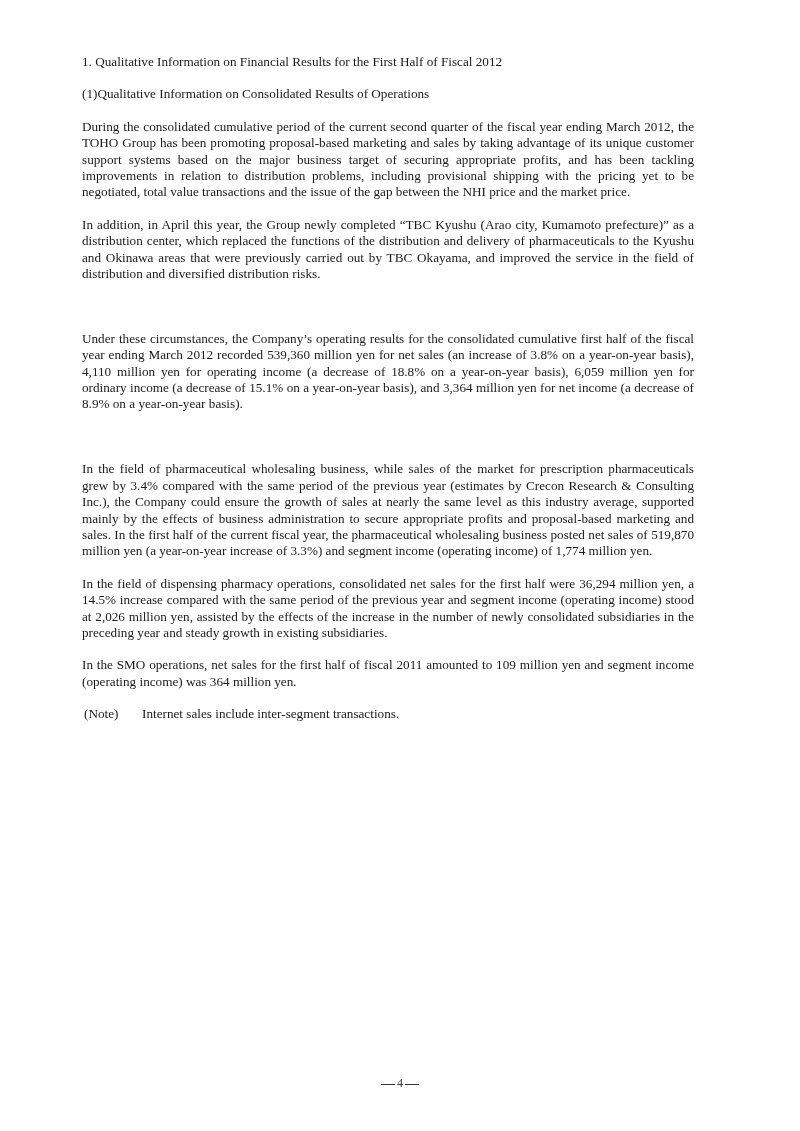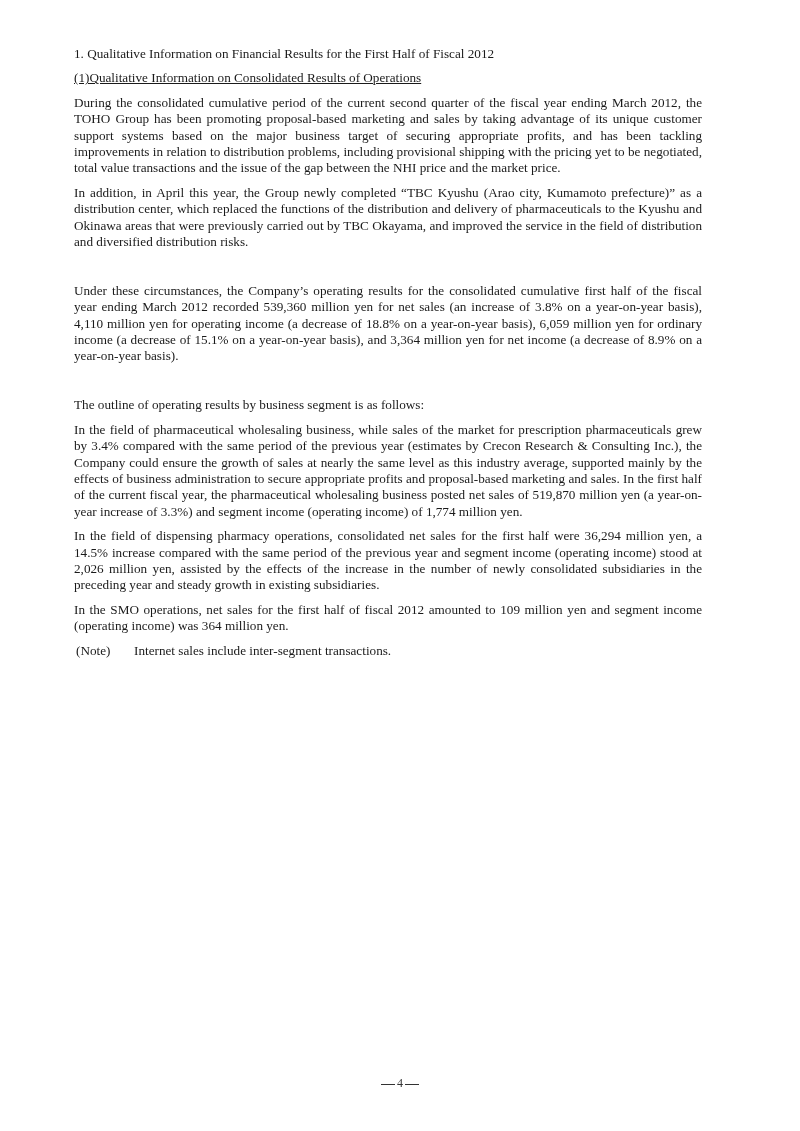--- a/index.html
+++ b/index.html
@@ -2,23 +2,23 @@
 <html><head>
   <meta charset="utf-8">
   <style>
     html, body { margin: 0; padding: 0; background: #ffffff; }
     body { width: 800px; height: 1131px; position: relative; overflow: hidden; }
     .page {
       position: absolute; left: 66px; top: 38px; width: 644px;
       font-family: "Liberation Serif", "DejaVu Serif", serif;
       font-size: 13.2px; line-height: 16.4px; color: #1a1a1a;
     }
-    .page p { margin: 8px; text-align: justify; text-align-last: left; }
+    .page p { margin: 16px; text-align: justify; text-align-last: left; }
     .h1 { margin: 0; }
-    .h2 { margin: 0 0 0 6px; text-decoration: underline; }
+    .h2 { margin: 0 0 0 6px; }
     .gap { height: 16.4px; }
     .note { padding-left: 2px; white-space: pre; }
     .note .lbl { display: inline-block; width: 58px; }
     .footer {
       position: absolute; top: 1076px; left: 0; width: 800px; text-align: center;
       font-family: "Liberation Serif", "DejaVu Serif", serif; font-size: 12px; color: #333;
     }
     .footer .dash { display: inline-block; width: 14px; height: 0; border-top: 1px solid #333; vertical-align: middle; margin: 0 2px; }
   </style>
 </head>
@@ -30,23 +30,22 @@
 
   <p>During the consolidated cumulative period of the current second quarter of the fiscal year ending March 2012, the TOHO Group has been promoting proposal-based marketing and sales by taking advantage of its unique customer support systems based on the major business target of securing appropriate profits, and has been tackling improvements in relation to distribution problems, including provisional shipping with the pricing yet to be negotiated, total value transactions and the issue of the gap between the NHI price and the market price.</p>
   <p>In addition, in April this year, the Group newly completed “TBC Kyushu (Arao city, Kumamoto prefecture)” as a distribution center, which replaced the functions of the distribution and delivery of pharmaceuticals to the Kyushu and Okinawa areas that were previously carried out by TBC Okayama, and improved the service in the field of distribution and diversified distribution risks.</p>
 
   <div class="gap"></div>
 
   <p>Under these circumstances, the Company’s operating results for the consolidated cumulative first half of the fiscal year ending March 2012 recorded 539,360 million yen for net sales (an increase of 3.8% on a year-on-year basis), 4,110 million yen for operating income (a decrease of 18.8% on a year-on-year basis), 6,059 million yen for ordinary income (a decrease of 15.1% on a year-on-year basis), and 3,364 million yen for net income (a decrease of 8.9% on a year-on-year basis).</p>
 
   <div class="gap"></div>
 
-  <p>The outline of operating results by business segment is as follows:</p>
   <p>In the field of pharmaceutical wholesaling business, while sales of the market for prescription pharmaceuticals grew by 3.4% compared with the same period of the previous year (estimates by Crecon Research &amp; Consulting Inc.), the Company could ensure the growth of sales at nearly the same level as this industry average, supported mainly by the effects of business administration to secure appropriate profits and proposal-based marketing and sales. In the first half of the current fiscal year, the pharmaceutical wholesaling business posted net sales of 519,870 million yen (a year-on-year increase of 3.3%) and segment income (operating income) of 1,774 million yen.</p>
   <p>In the field of dispensing pharmacy operations, consolidated net sales for the first half were 36,294 million yen, a 14.5% increase compared with the same period of the previous year and segment income (operating income) stood at 2,026 million yen, assisted by the effects of the increase in the number of newly consolidated subsidiaries in the preceding year and steady growth in existing subsidiaries.</p>
-  <p>In the SMO operations, net sales for the first half of fiscal 2012 amounted to 109 million yen and segment income (operating income) was 364 million yen.</p>
+  <p>In the SMO operations, net sales for the first half of fiscal 2011 amounted to 109 million yen and segment income (operating income) was 364 million yen.</p>
 
   <p class="note"><span class="lbl">(Note)</span><span>Internet sales include inter-segment transactions.</span></p>
 </div>
 
 <div class="footer">
   <span class="dash"></span><span>4</span><span class="dash"></span>
 </div>
 
 </body></html>

